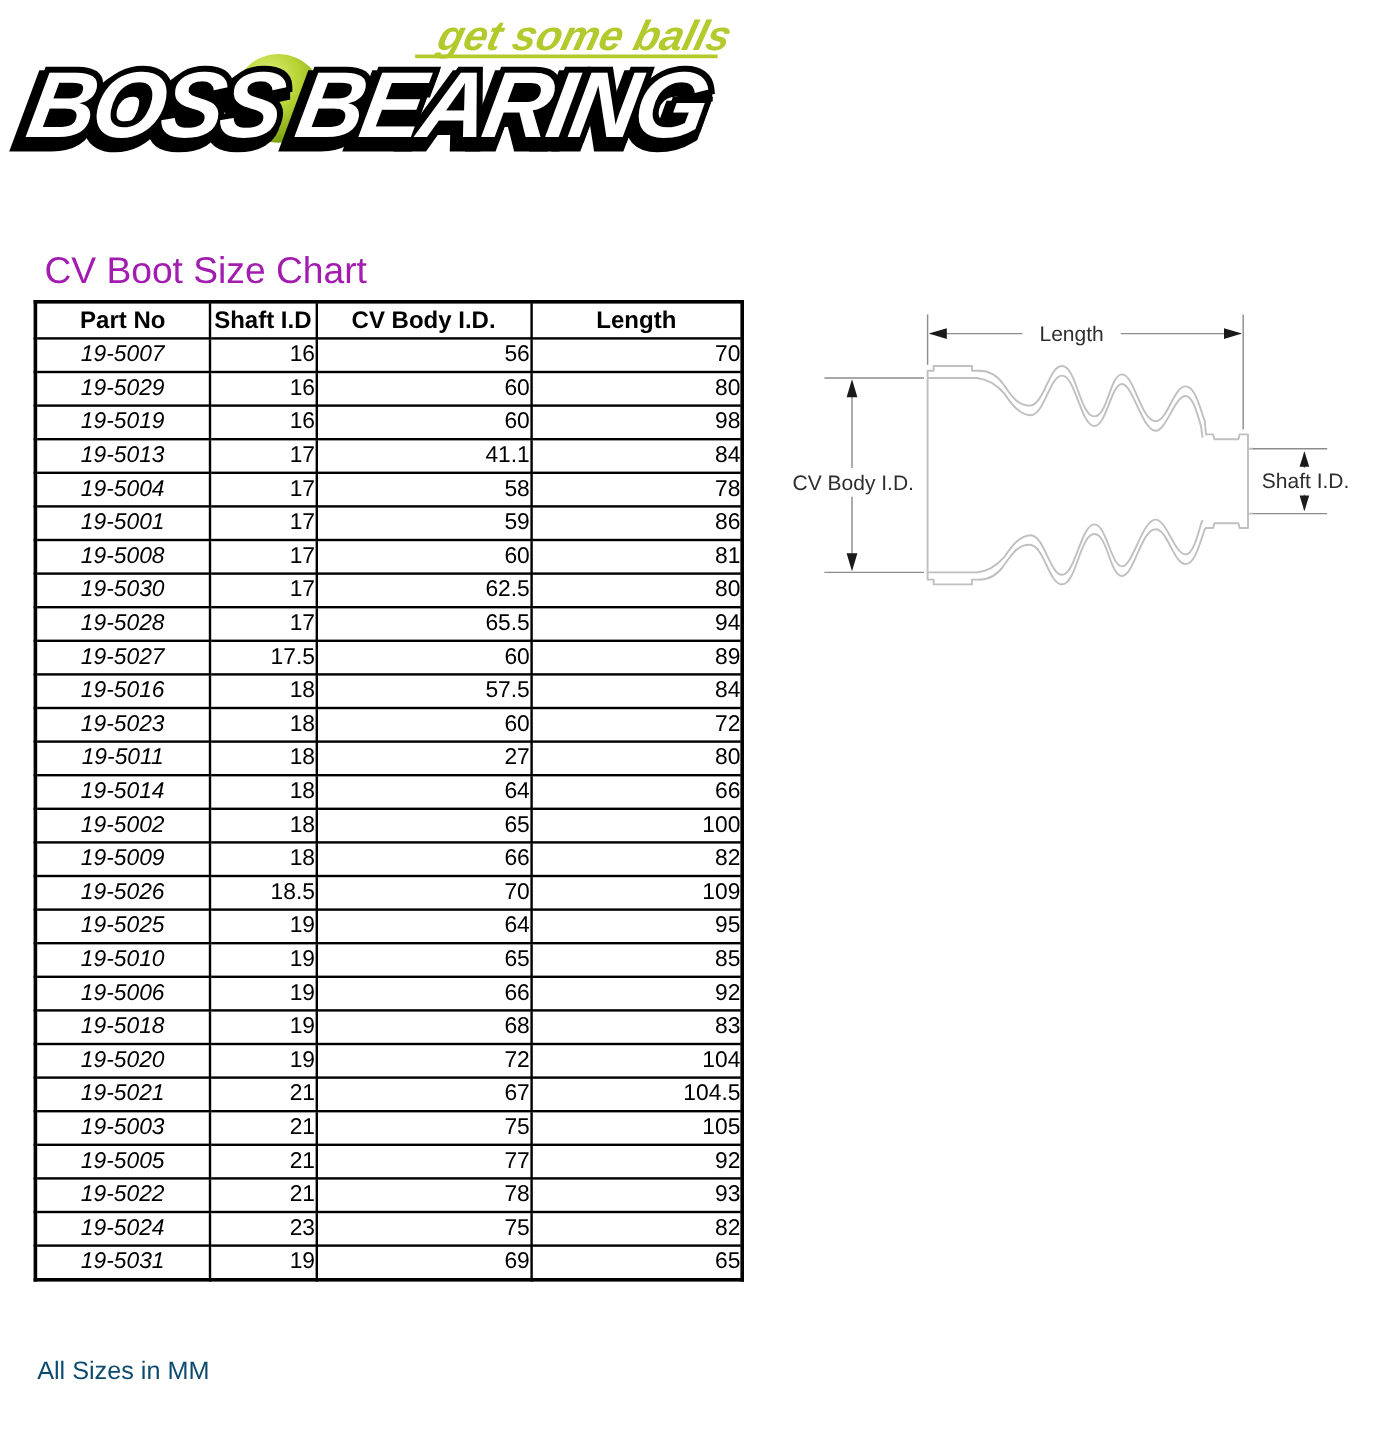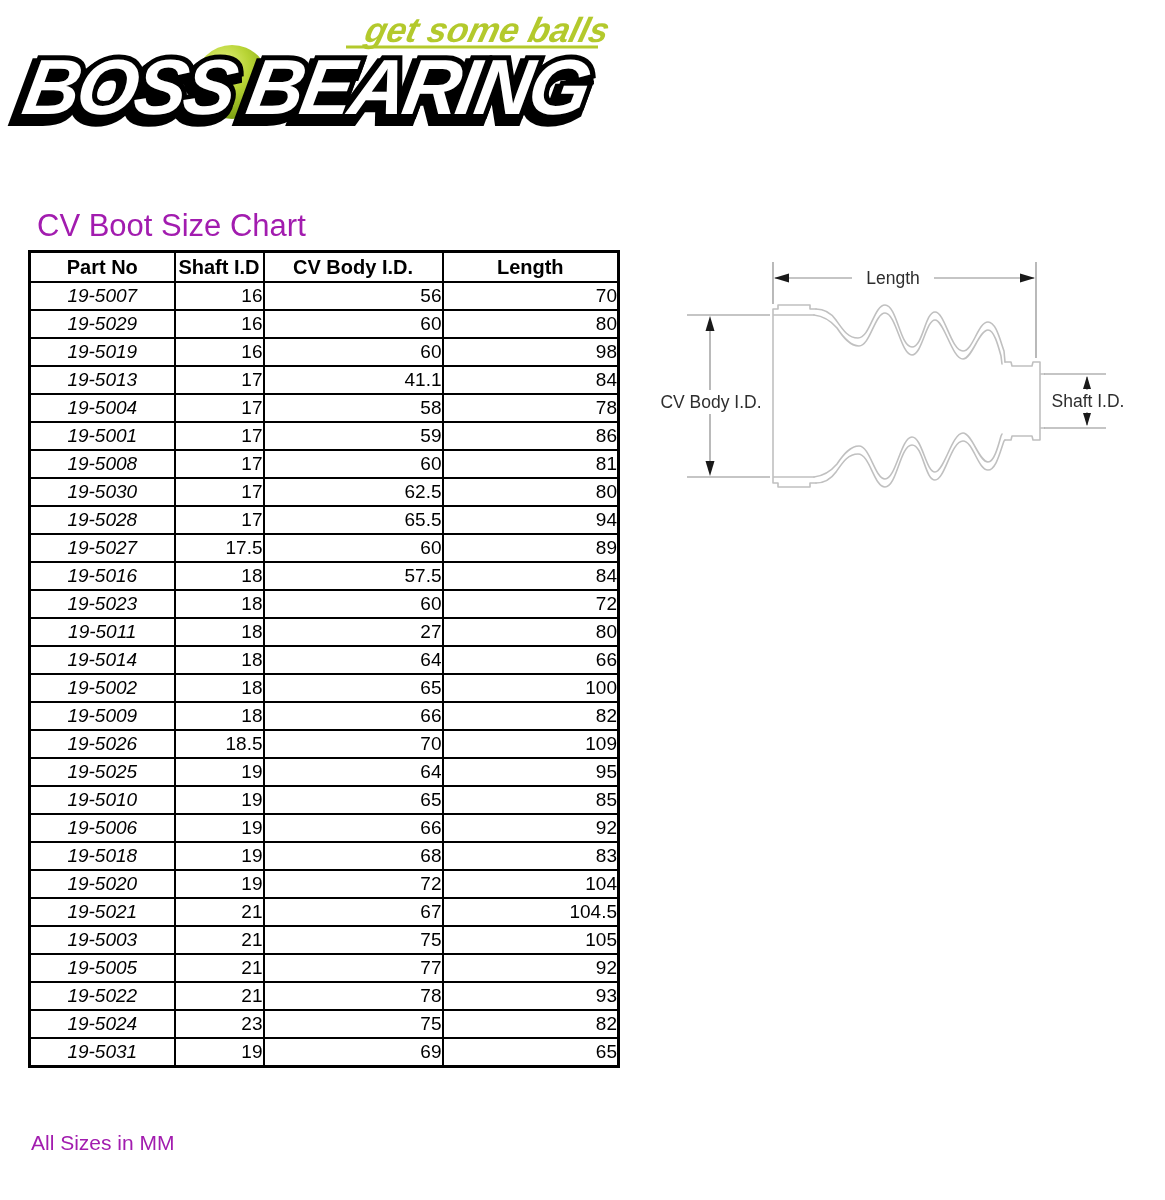--- a/index.html
+++ b/index.html
@@ -16,21 +16,21 @@
   }
   
   .table-wrap{position:absolute;left:28px;top:250px;}
   table.size-table{border-collapse:collapse;table-layout:fixed;width:589px;border:3px solid #000;}
   table.size-table th,
   table.size-table td{border:2px solid #000;height:26px;overflow:hidden;white-space:nowrap;}
   table.size-table th{font-size:20px;font-weight:bold;text-align:center;padding:1px 1px;}
   table.size-table td{font-size:19px;padding:0;}
   td.pn{text-align:center;padding-left:6px;font-style:italic;}
   td.num{text-align:right;padding-right:5px;}
-  .footnote{position:absolute;left:31px;top:1131px;font-size:21px;color:#a21caf;}
+  .footnote{position:absolute;left:31px;top:1131px;font-size:21px;color:#0c4a6e;}
   
   .diagram-wrap{position:absolute;left:648px;top:250px;width:520px;height:262px;}
   .dim-line{stroke:#8c8c8c;stroke-width:1.2;fill:none;}
   .boot-line{stroke:#c0c0c0;stroke-width:1.6;fill:none;stroke-linejoin:round;stroke-linecap:round;}
   .arrow{fill:#1a1a1a;stroke:none;}
   .diag-label{font-size:17.5px;fill:#2e2e2e;}
 </style>
 </head>
 <body>
 

